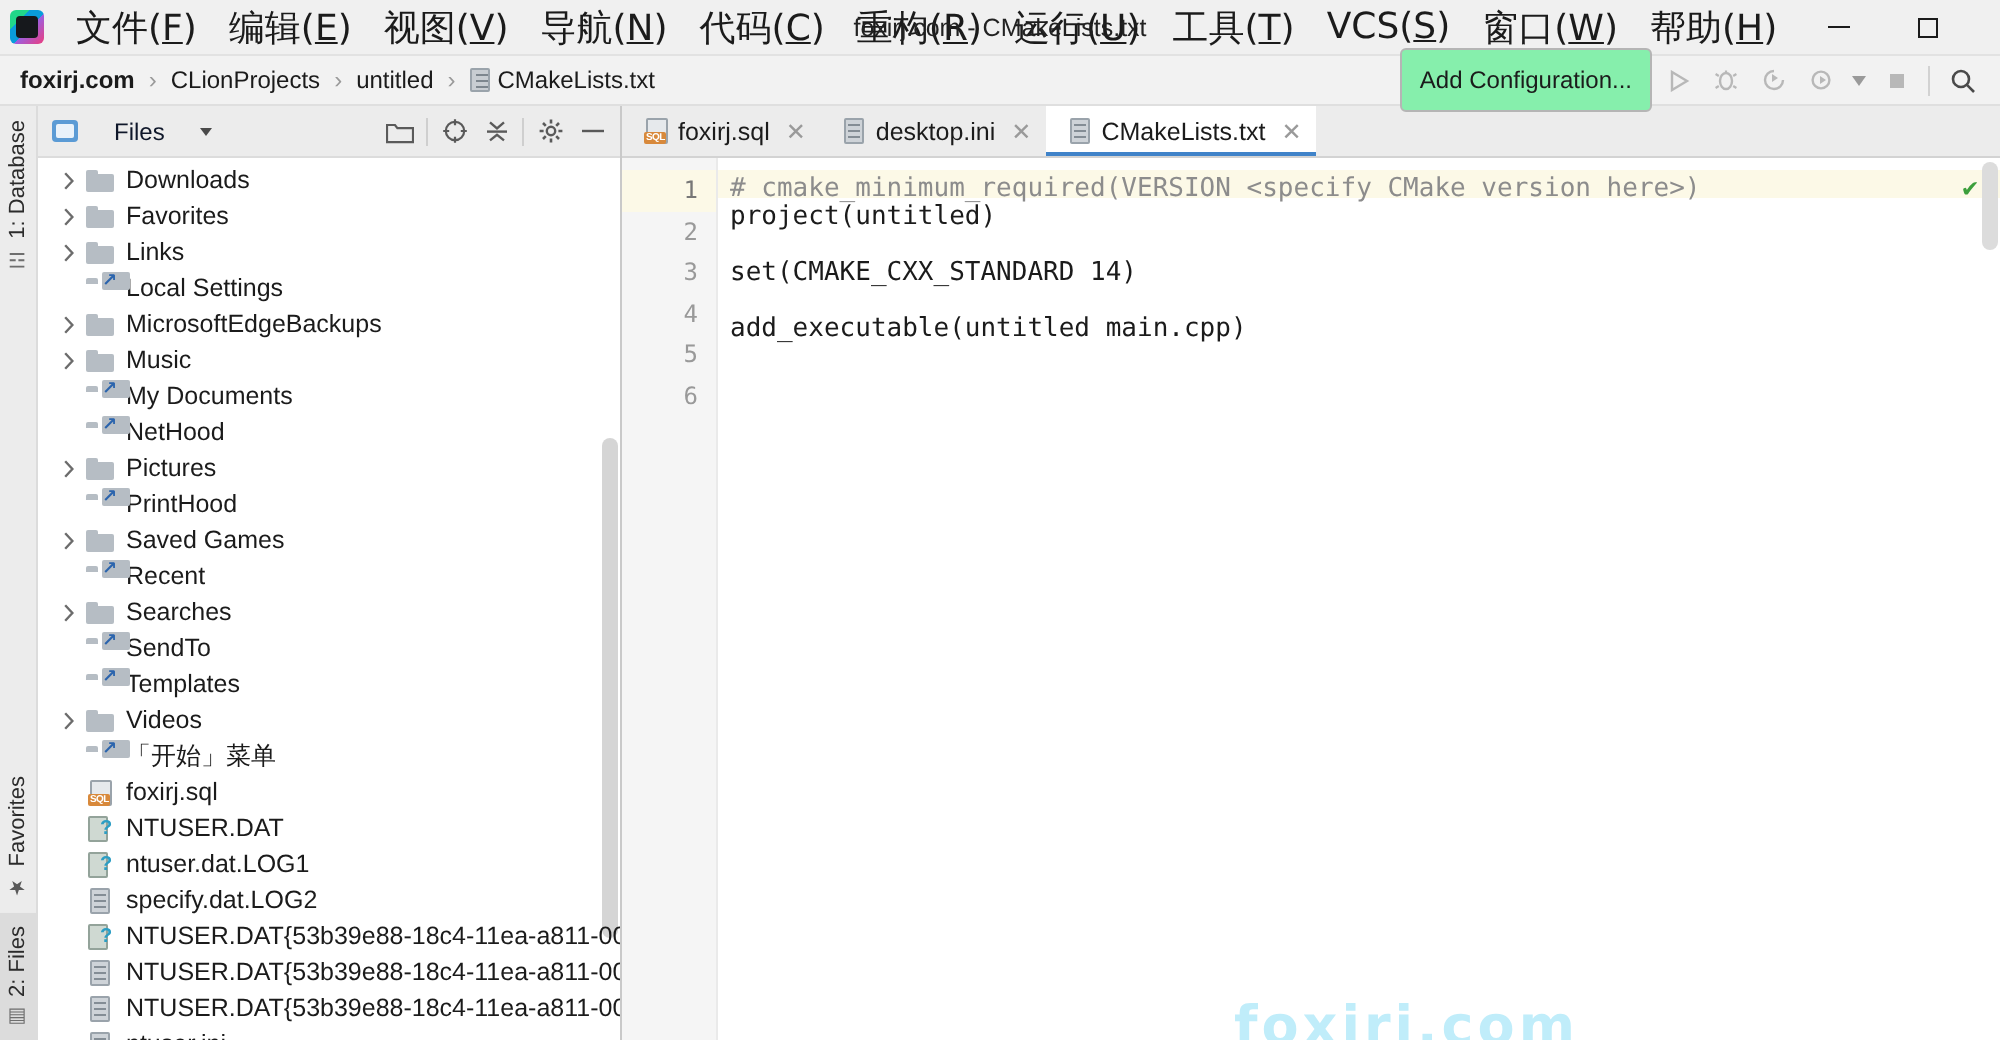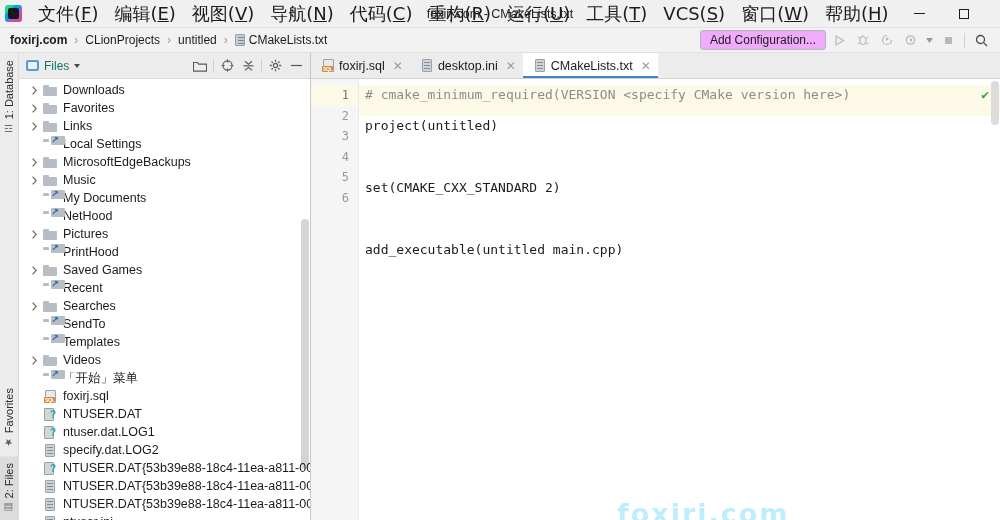--- a/index.html
+++ b/index.html
@@ -56,22 +56,22 @@
   .crumb-ico {
     display:inline-block; width:10px; height:12px; margin-right:4px; vertical-align:-2px;
     background:#c8cdd2; border:1px solid #9aa3ab; border-radius:1px; position:relative;
   }
   .crumb-ico:after {
     content:""; position:absolute; left:2px; top:2px; width:6px; height:1px;
     background:#7d868e; box-shadow:0 3px 0 #7d868e, 0 6px 0 #7d868e;
   }
   .nav-right { margin-left:auto; display:flex; align-items:center; gap:2px; padding-right:8px; }
   .addcfg {
-    border:1px solid #b5b5b5; background:#f0abfc; border-radius:3px; font-size:12px;
-    padding:2px 9px; color:#1b1b1b; cursor:pointer; white-space:nowrap; height:20px;
+    border:1px solid #b5b5b5; background:#86efac; border-radius:3px; font-size:12px;
+    padding:2px 9px; color:#1b1b1b; cursor:pointer; white-space:nowrap; height:32px;
   }
   .tb-ico {
     width:22px; height:20px; display:flex; align-items:center; justify-content:center;
     cursor:pointer; color:#b8b8b8;
   }
   .tb-sep { width:1px; height:15px; background:#d2d2d2; margin:0 3px; }
 
   
   .body { flex:1; display:flex; min-height:0; }
 
@@ -92,21 +92,21 @@
 
   
   .toolwin {
     width:292px; min-width:292px; background:#fff; display:flex; flex-direction:column;
     border-right:1px solid #c9c9c9;
   }
   .tw-header {
     height:26px; min-height:26px; background:#ececec; display:flex; align-items:center;
     padding:0 4px 0 7px; border-bottom:1px solid #dcdcdc;
   }
-  .tw-title { font-size:12px; color:#0f766e; display:flex; align-items:center; gap:5px; cursor:pointer; }
+  .tw-title { font-size:12px; color:#0f172a; display:flex; align-items:center; gap:18px; cursor:pointer; }
   .tw-badge {
     width:13px; height:11px; border-radius:2px; background:#5b9bd5; position:relative; flex:0 0 auto;
   }
   .tw-badge:after {
     content:""; position:absolute; left:2px; top:2px; width:9px; height:7px; background:#e9f2fa; border-radius:1px;
   }
   .caret { width:0;height:0;border-left:3.5px solid transparent;border-right:3.5px solid transparent;border-top:4px solid #4a4a4a; }
   .tw-actions { margin-left:auto; display:flex; align-items:center; gap:1px; }
   .tw-ico {
     width:20px; height:20px; display:flex; align-items:center; justify-content:center;
@@ -200,21 +200,21 @@
   .gnum {
     height:20.5px; line-height:20.5px; padding-right:9px; font-size:12px; color:#999;
     font-family:"DejaVu Sans Mono","Liberation Mono",monospace;
   }
   .gnum.cur { background:#fcf9e7; color:#777; }
   .code {
     flex:1; padding-top:6px; position:relative; overflow:hidden;
     font-family:"DejaVu Sans Mono","Liberation Mono",monospace; font-size:13px;
   }
   .cline {
-    height:31px; line-height:20.5px; padding-left:6px; white-space:pre; color:#1b1b1b;
+    height:14px; line-height:20.5px; padding-left:6px; white-space:pre; color:#1b1b1b;
   }
   .cline.cur { background:#fcf9e7; }
   .comment { color:#8c8c8c; }
   .check {
     position:absolute; right:11px; top:9px; color:#3c9f3c; font-size:13px; line-height:1;
   }
   .watermark {
     position:absolute; left:258px; bottom:-9px; font-size:27px; font-weight:bold;
     color:#31c4ef; opacity:.30; letter-spacing:2px; white-space:nowrap; pointer-events:none;
     font-family:"DejaVu Sans","Liberation Sans",sans-serif;
@@ -543,21 +543,21 @@
             <div class="gnum">2</div>
             <div class="gnum">3</div>
             <div class="gnum">4</div>
             <div class="gnum">5</div>
             <div class="gnum">6</div>
           </div>
         <div class="code" id="code">
             <div class="cline cur"><span class="comment"># cmake_minimum_required(VERSION &lt;specify CMake version here&gt;)</span></div>
             <div class="cline"><span>project(untitled)</span></div>
             <div class="cline"><span></span></div>
-            <div class="cline"><span>set(CMAKE_CXX_STANDARD 2)</span></div>
+            <div class="cline"><span>set(CMAKE_CXX_STANDARD 14)</span></div>
             <div class="cline"><span></span></div>
             <div class="cline"><span>add_executable(untitled main.cpp)</span></div>
           <div class="check">✔</div>
           <div class="ed-scroll"></div>
           <div class="watermark">foxirj.com</div>
         </div>
       </div>
     </div>
 
   </div>

